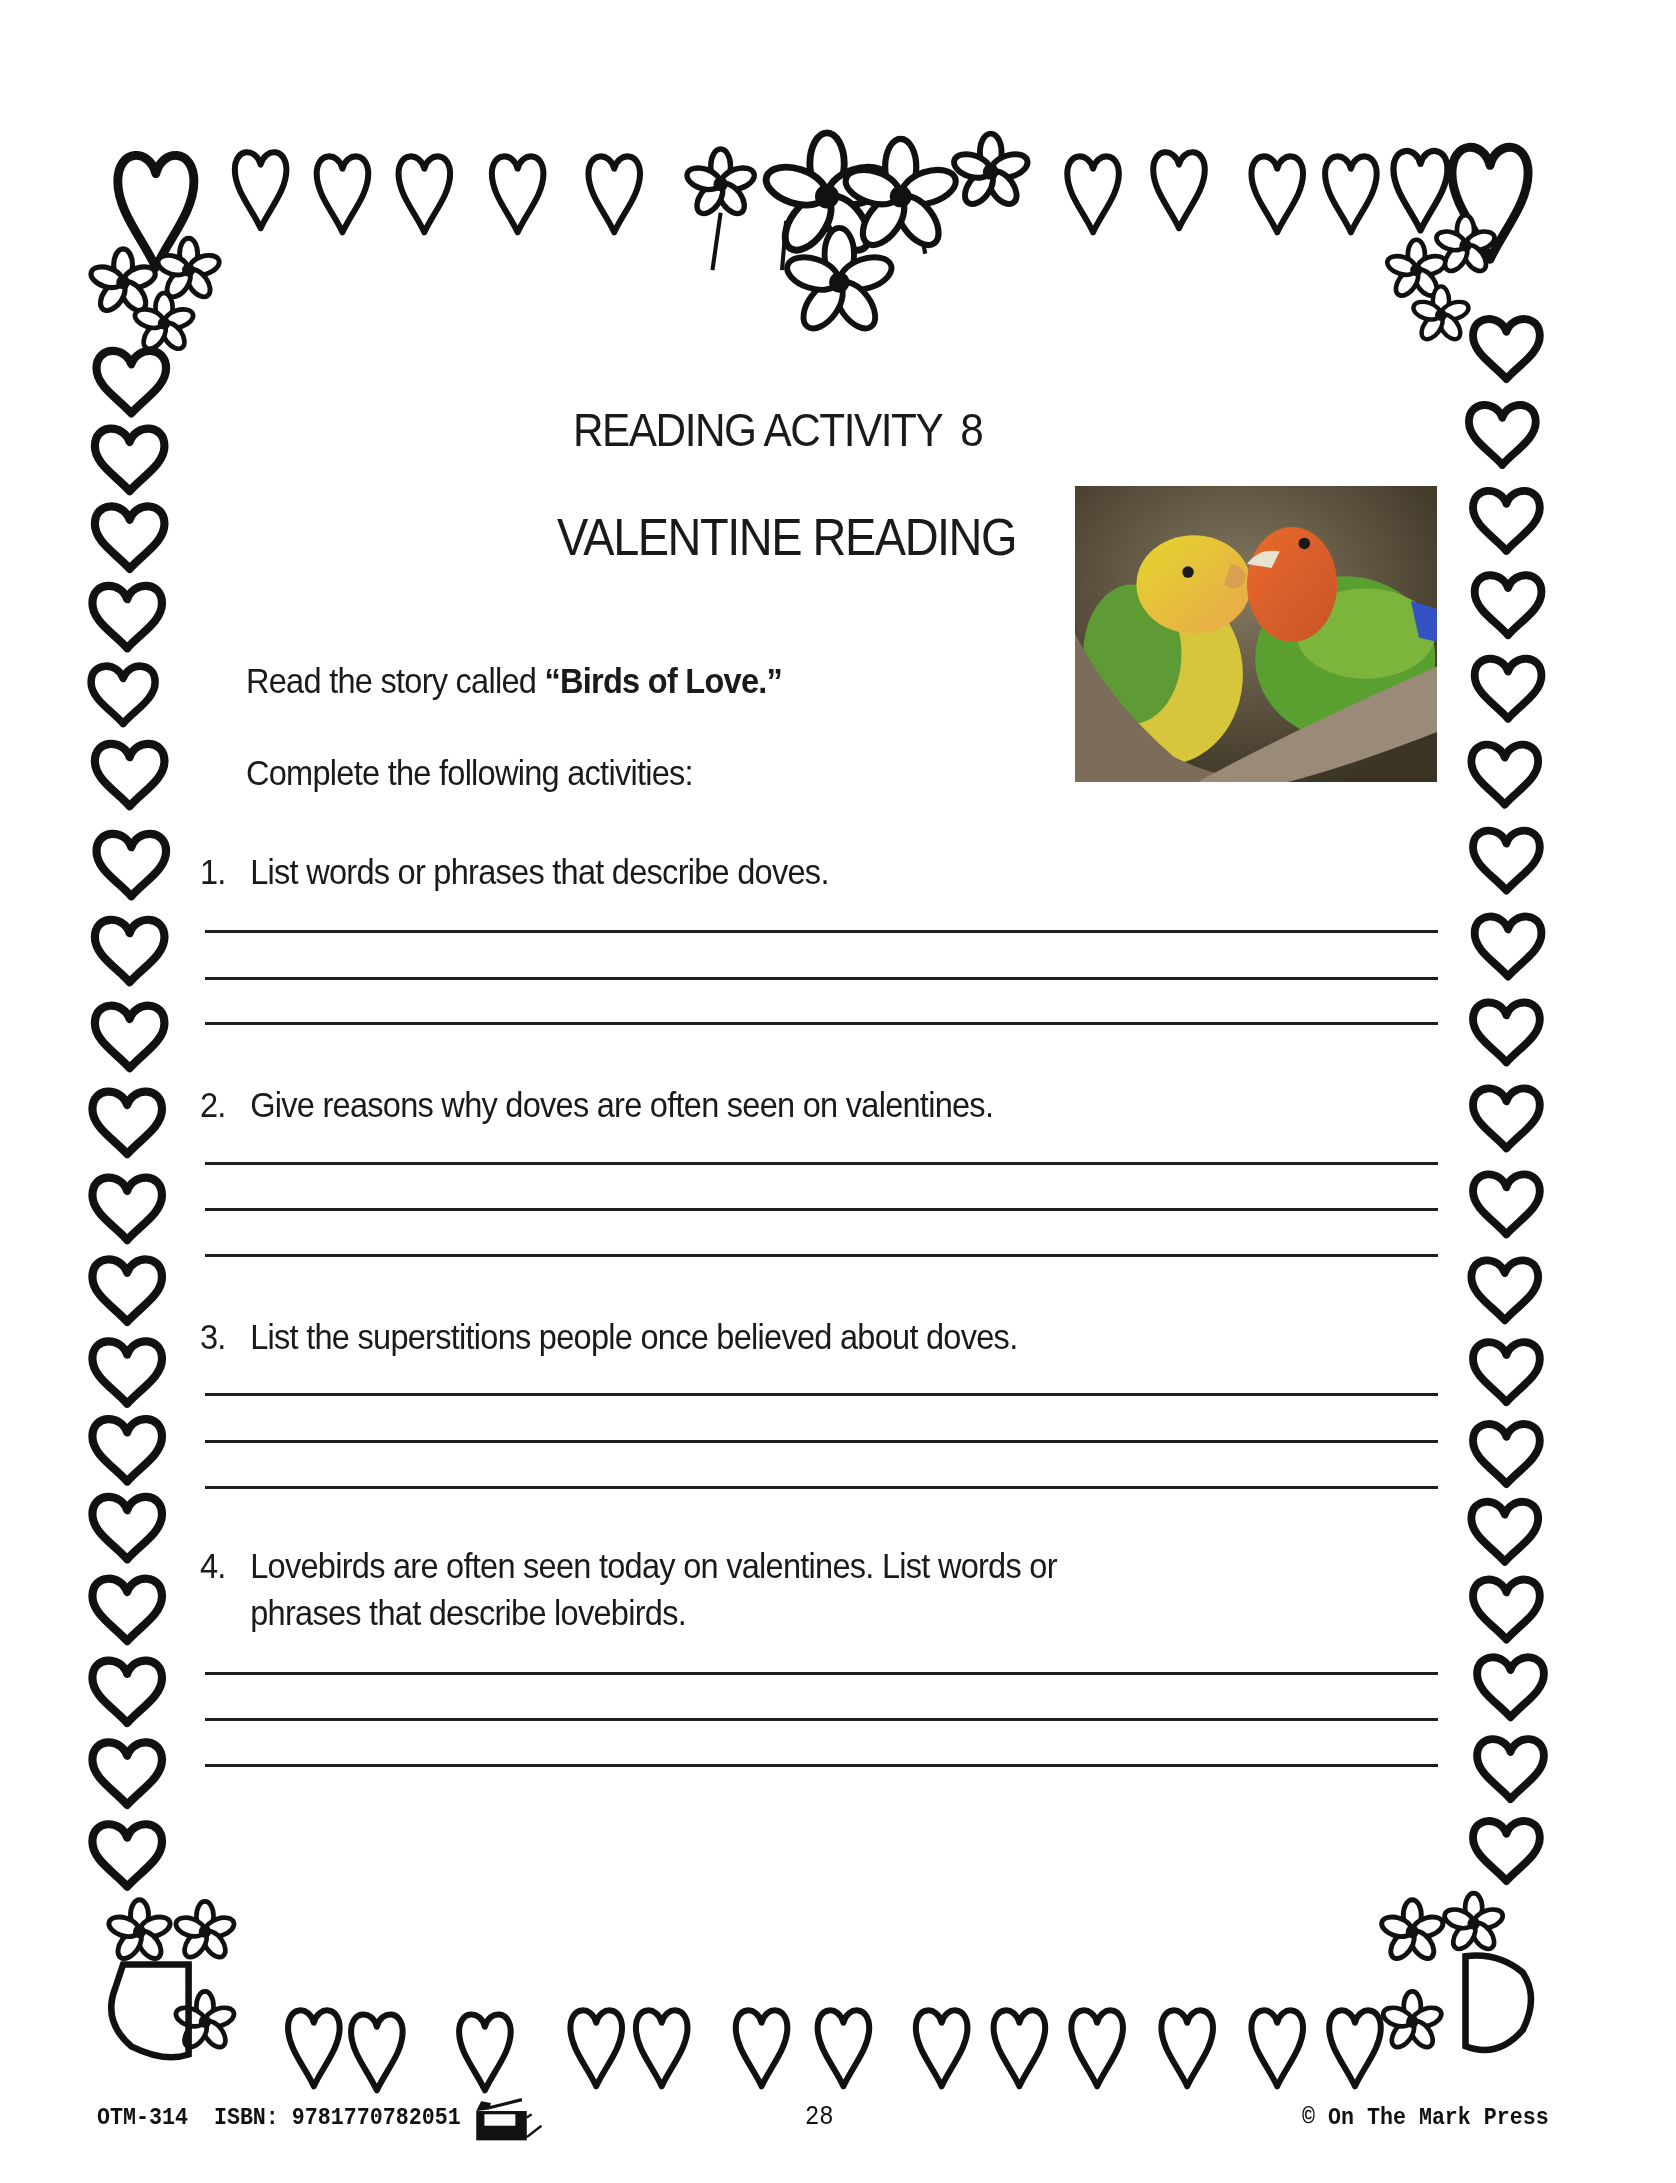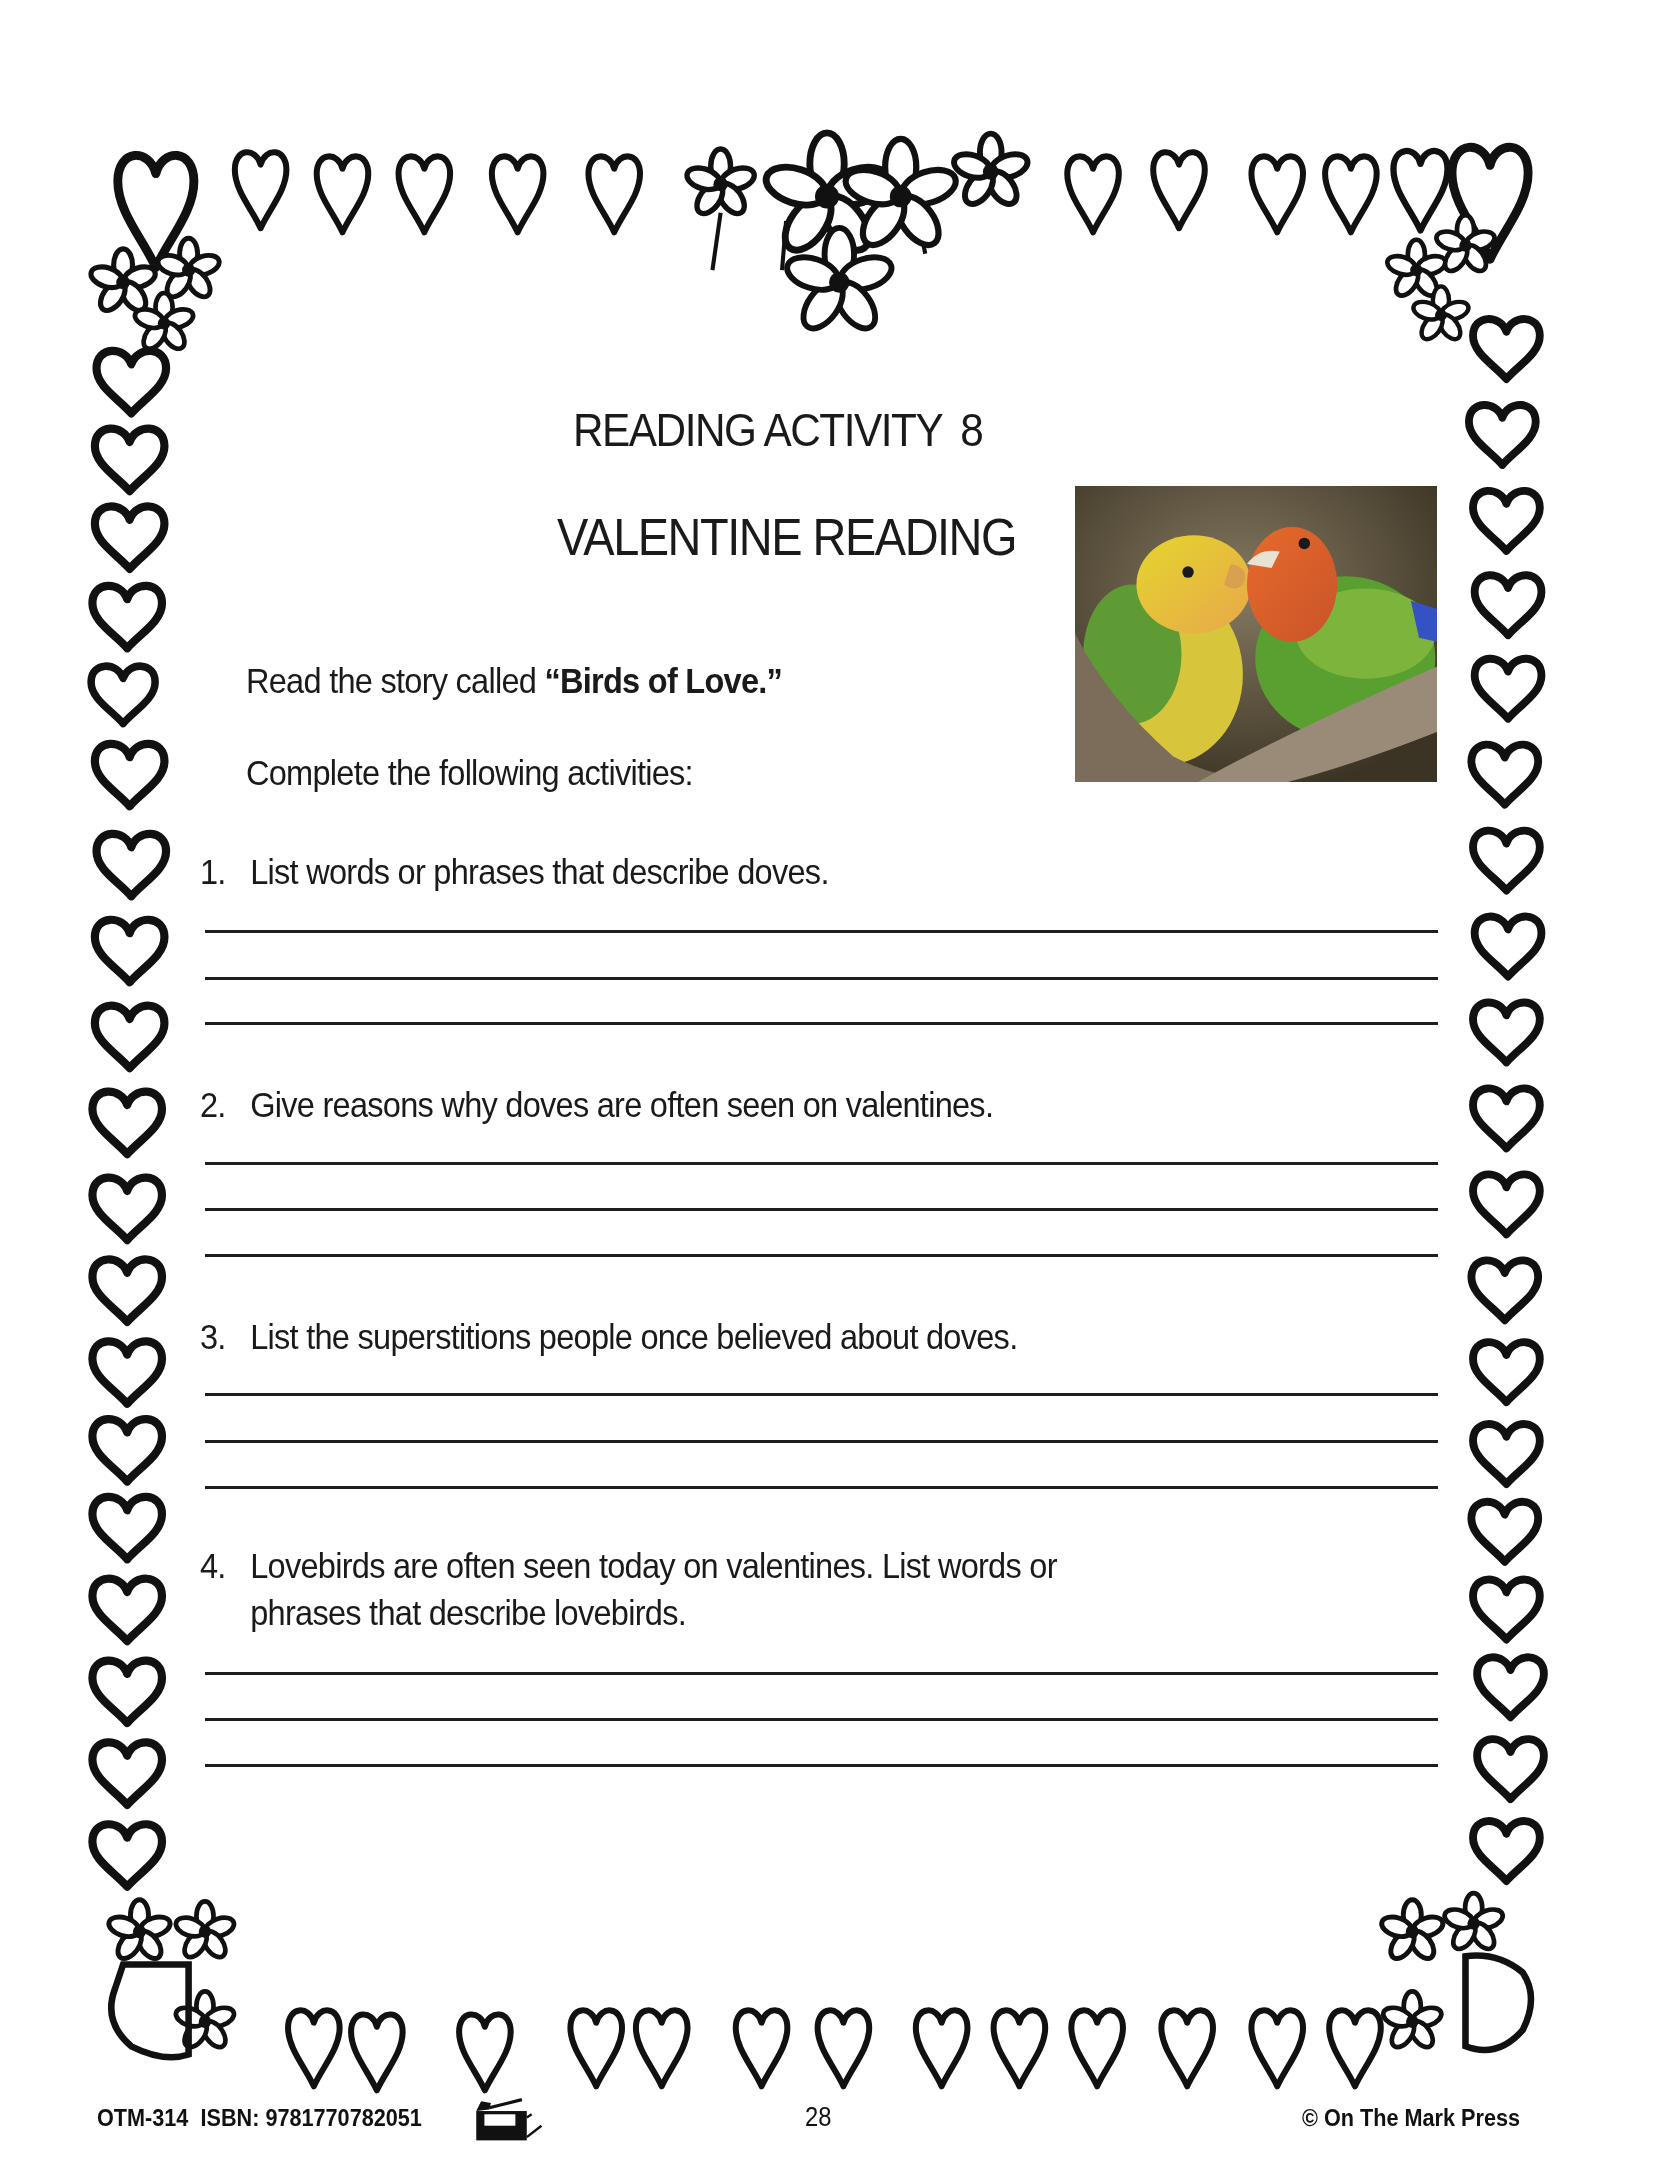--- a/index.html
+++ b/index.html
@@ -47,21 +47,21 @@
     }
     .question .qnum { display: inline-block; width: 54px; }
     .question .cont { display: block; padding-left: 54px; }
 
     .answer-line {
       position: absolute; left: 205px; width: 1233px; height: 2.5px; background: #1e1e1e;
     }
 
     
     .footer { position: absolute; top: 2104px; left: 0; width: 1677px; height: 41px;
-      font-family: Liberation Sans, sans-serif; font-size: 24.6px; color: #111; }
+      font-family: Liberation Mono, monospace; font-size: 24.6px; color: #111; }
     .footer-left { position: absolute; left: 97px; top: 0; font-weight: 700; white-space: nowrap; transform: scaleX(0.88); transform-origin: 0 0; }
     .footer-copier { position: absolute; left: 473px; top: -6.5px; width: 88px; height: 44px; }
     .footer-page { position: absolute; left: 805px; top: -3.3px; font-size: 28px; transform: scaleX(0.85); transform-origin: 0 0; }
     .footer-right { position: absolute; left: 1302px; top: 0; font-weight: 700; white-space: nowrap; transform: scaleX(0.88); transform-origin: 0 0; }
   </style>
 </head>
 <body>
 
 <div class="page">
 

